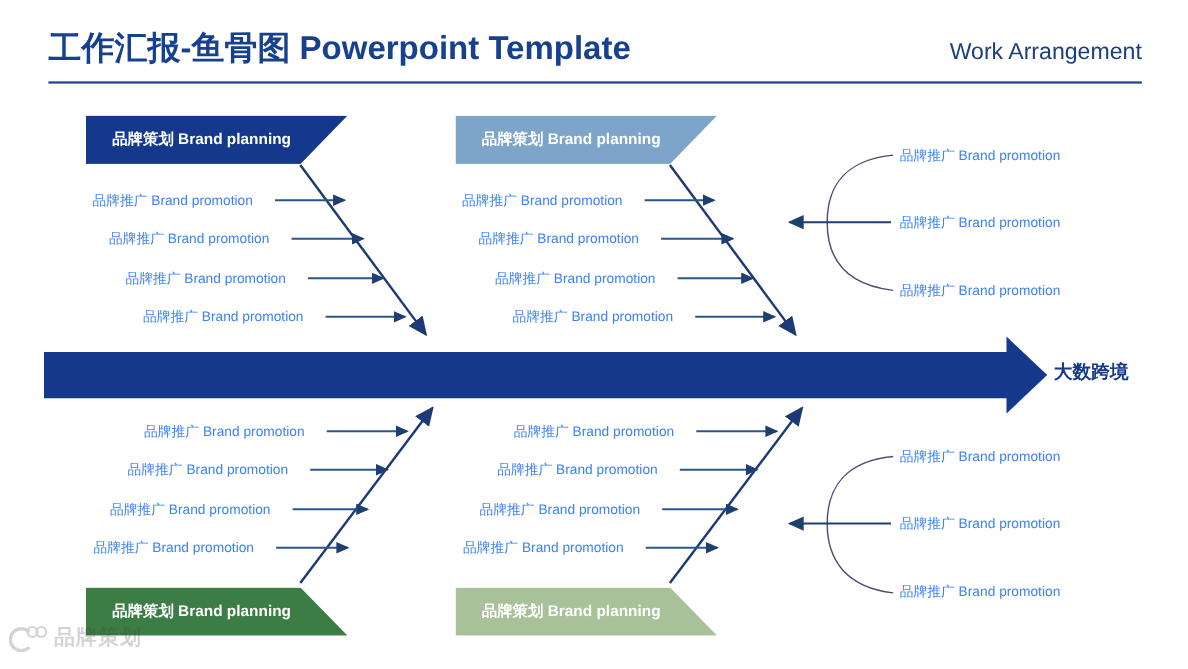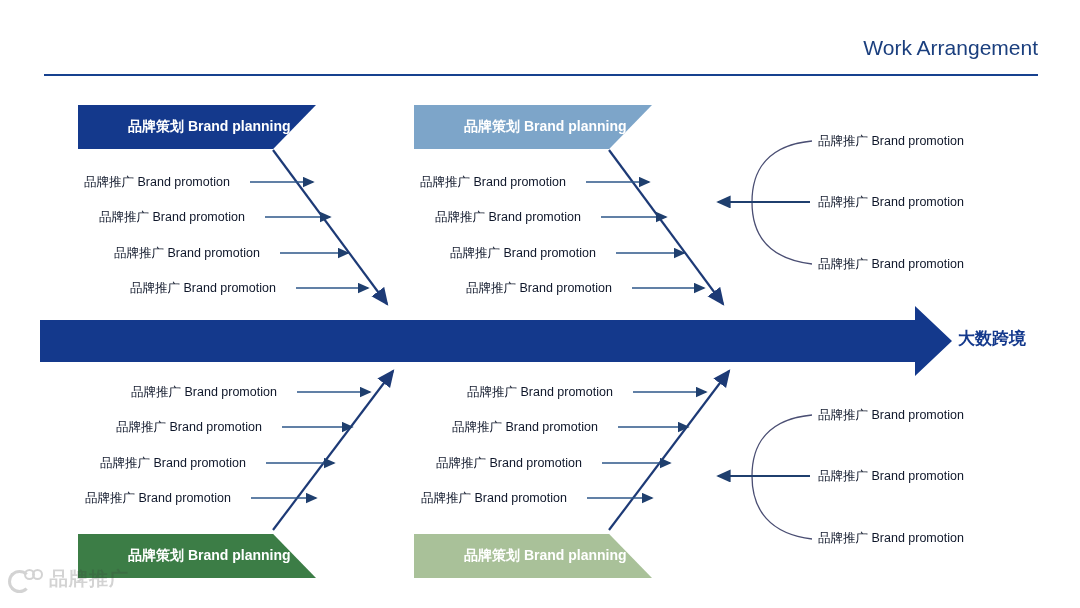--- a/index.html
+++ b/index.html
@@ -68,40 +68,40 @@
     width: 238px;
     display: flex;
     align-items: center;
     box-sizing: border-box;
   }
   .banner .banner-label {
     color: #ffffff;
     font-size: 14px;
     font-weight: bold;
     white-space: nowrap;
-    padding-left: 50px;
+    padding-left: 24px;
   }
   
   .banner.top {
     clip-path: polygon(0 0, 100% 0, 82% 100%, 0 100%);
   }
   
   .banner.bottom {
     clip-path: polygon(0 0, 82% 0, 100% 100%, 0 100%);
   }
   #banner-tl { left: 78px;  top: 105px; background: #14398c; }
   #banner-tr { left: 414px; top: 105px; background: #7da5c9; }
   #banner-bl { left: 78px;  top: 534px; background: #3c7d46; }
   #banner-br { left: 414px; top: 534px; background: #a9c199; }
 
   
   .cause {
     position: absolute;
     font-size: 12.5px;
-    color: #0f172a;
+    color: #3b82f6;
     white-space: nowrap;
     line-height: 1;
   }
 
   
   #spine-label {
     position: absolute;
     left: 958px;
     top: 327px;
     font-size: 17px;
@@ -151,20 +151,21 @@
     font-size: 19px;
     font-weight: bold;
     color: #3b3b3b;
     letter-spacing: 1px;
   }
 </style>
 </head>
 <body>
 
 <div id="header">
+  <div id="header-title">工作汇报-鱼骨图 Powerpoint Template</div>
   <div id="header-subtitle">Work Arrangement</div>
   <div id="header-rule"></div>
 </div>
 
 <svg id="diagram-svg" viewBox="0 0 1080 608">
   <defs>
     <marker id="arrow-mid" markerWidth="7" markerHeight="7" refX="6" refY="3.1" orient="auto">
       <path d="M0,0 L7,3.1 L0,6.2 z" fill="#1f3f6e"></path>
     </marker>
     <marker id="arrow-mid-light" markerWidth="7" markerHeight="7" refX="6" refY="3.1" orient="auto">
@@ -276,14 +277,14 @@
 <div class="cause" style="left:818px; top:532px;">品牌推广 Brand promotion</div>
 
 <div id="spine-label">大数跨境</div>
 
 <div id="watermark">
   <div id="watermark-mark">
     <div class="wm-c"></div>
     <div class="wm-d1"></div>
     <div class="wm-d2"></div>
   </div>
-  <div id="watermark-text">品牌推广</div>
+  <div id="watermark-text">品牌策划</div>
 </div>
 
 </body></html>

